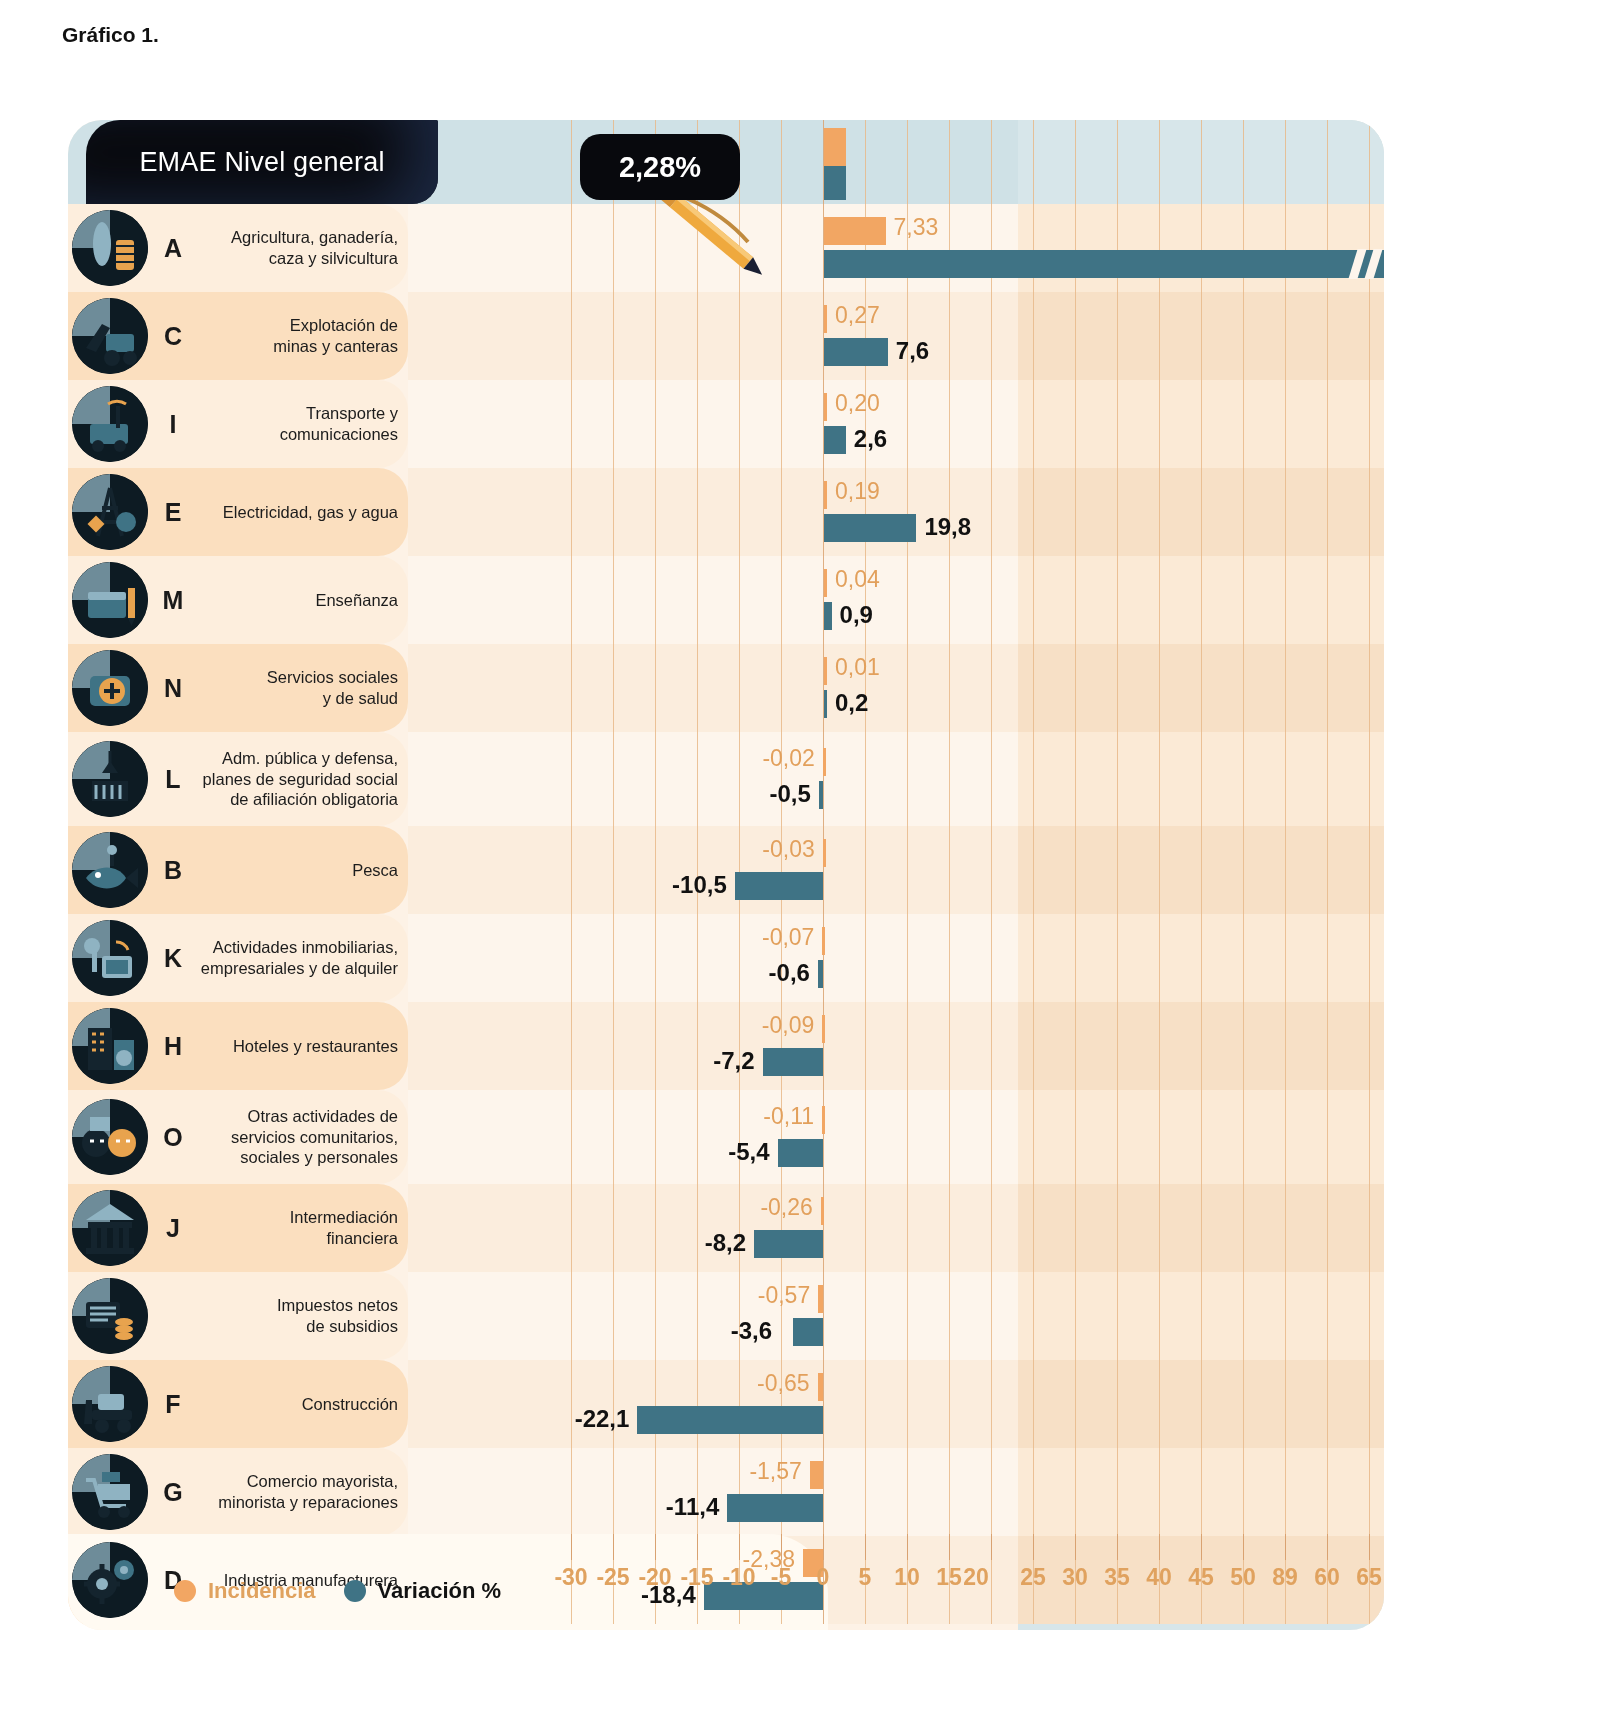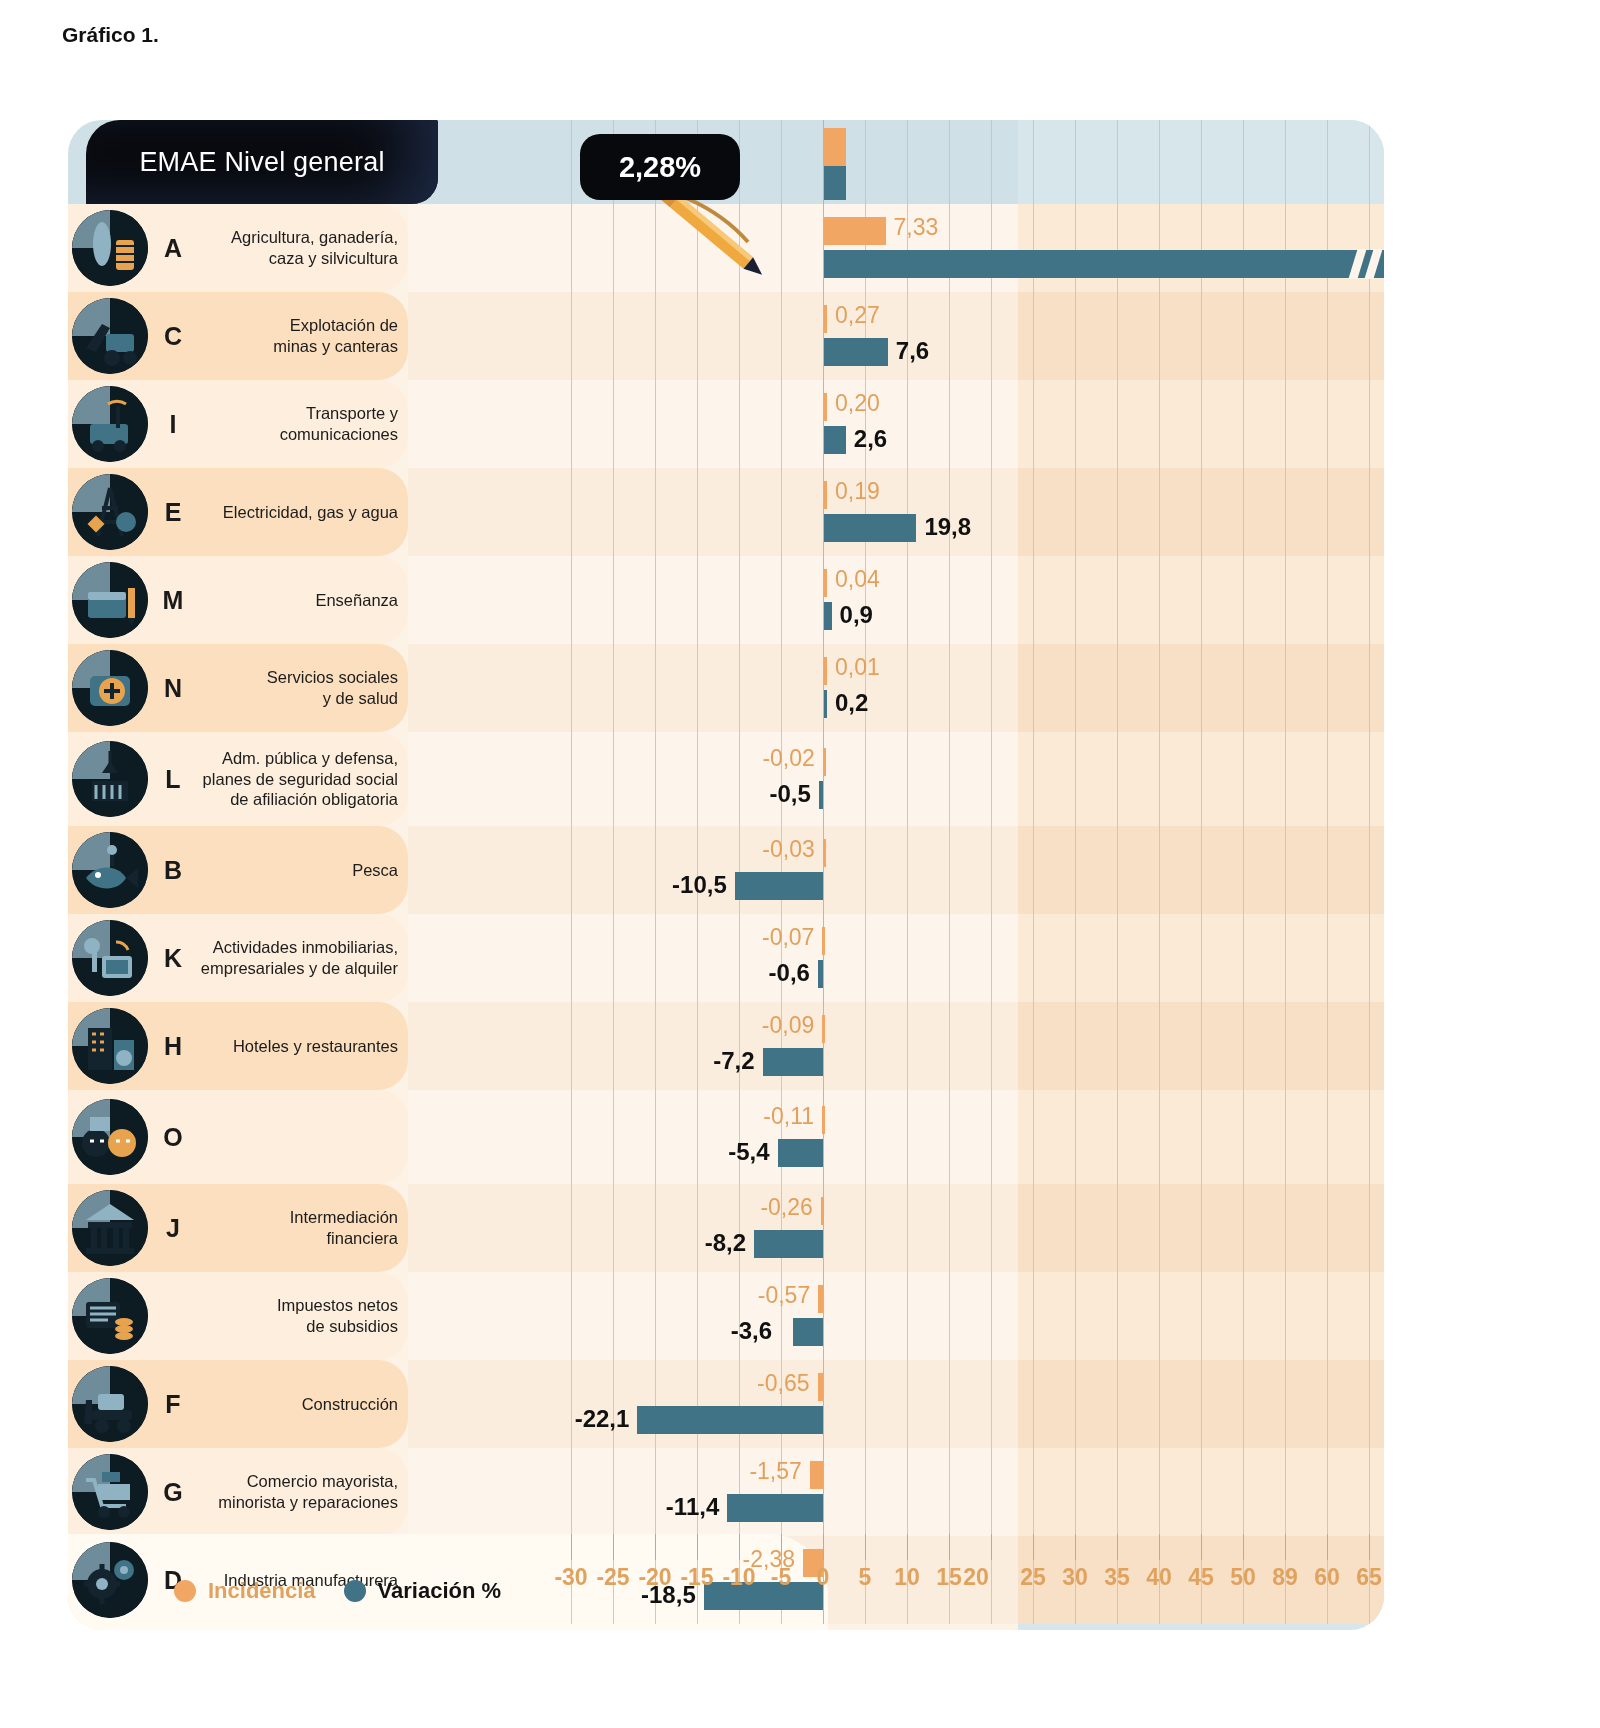--- a/index.html
+++ b/index.html
@@ -605,20 +605,21 @@
             <svg width="76" height="76" viewBox="0 0 76 76">
               <circle cx="38" cy="38" r="38" fill="#0d1b23"></circle>
               <path d="M0 38a38 38 0 0 1 38-38v38z" fill="#8fb3c2" opacity=".75"></path>
               <circle cx="24" cy="44" r="14" fill="#14242e"></circle>
               <circle cx="50" cy="44" r="14" fill="#e8a34e"></circle>
               <path d="M18 42h4M28 42h4M44 42h4M54 42h4" stroke="#fff" stroke-width="3"></path>
               <rect x="18" y="18" width="20" height="14" fill="#8fb3c2"></rect>
             </svg>
           </div>
           <div class="rowletter">O</div>
+          <div class="rowname">Otras actividades de<br>servicios comunitarios,<br>sociales y personales</div>
           <div class="plot">
             <div class="gridline" style="left: 163px;"></div>
             <div class="gridline" style="left: 205px;"></div>
             <div class="gridline" style="left: 247px;"></div>
             <div class="gridline" style="left: 289px;"></div>
             <div class="gridline" style="left: 331px;"></div>
             <div class="gridline" style="left: 373px;"></div>
             <div class="gridline zero" style="left: 415px;"></div>
             <div class="gridline" style="left: 457px;"></div>
             <div class="gridline" style="left: 499px;"></div>
@@ -848,21 +849,21 @@
             <div class="gridline" style="left: 709px;"></div>
             <div class="gridline" style="left: 751px;"></div>
             <div class="gridline" style="left: 793px;"></div>
             <div class="gridline" style="left: 835px;"></div>
             <div class="gridline" style="left: 877px;"></div>
             <div class="gridline" style="left: 919px;"></div>
             <div class="gridline" style="left: 961px;"></div>
             <div class="bar inc" style="left: 395.008px; width: 19.992px;"></div>
             <div class="vlabel inc" style="right: 588.992px;">-2,38</div>
             <div class="bar var" style="left: 295.72px; width: 119.28px;"></div>
-            <div class="vlabel var" style="right: 688.28px;">-18,5</div>
+            <div class="vlabel var" style="right: 688.28px;">-18,4</div>
           </div>
         </div>
       </div>
 
     <div class="legendbg"></div>
     <div class="legend">
       <div class="lg-item">
         <div class="lg-dot inc"></div>
         <div class="lg-text inc">Incidencia</div>
       </div>

